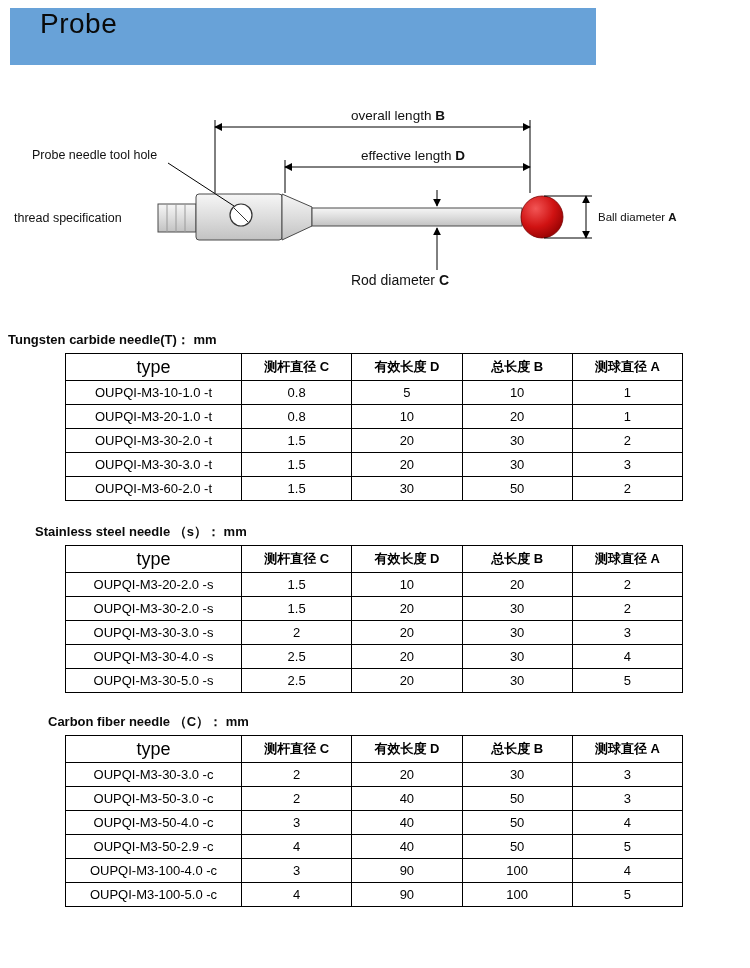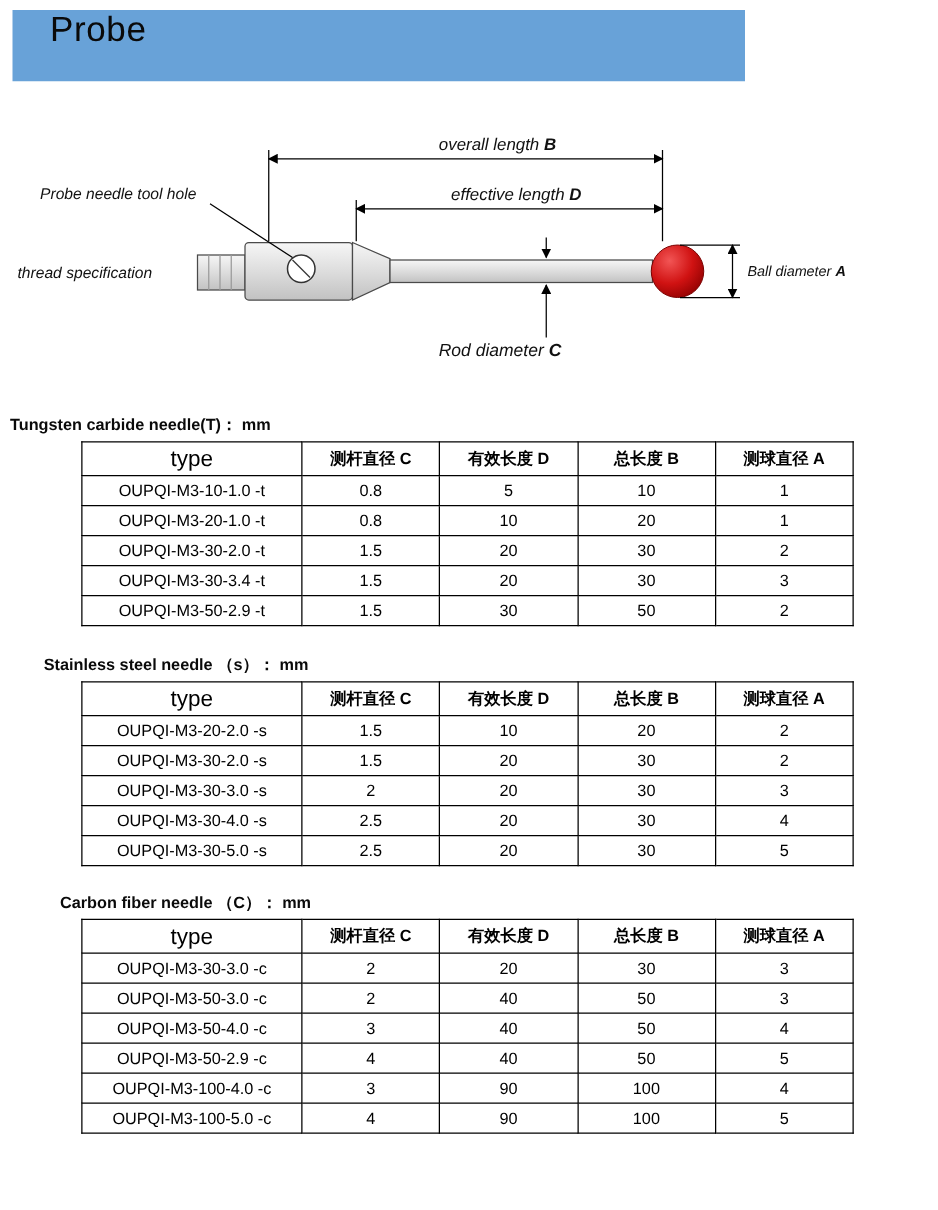--- a/index.html
+++ b/index.html
@@ -10,21 +10,21 @@
     position:relative;
   }
   .page-header {
     margin:8px 0 0 10px; width:586px; height:57px;
     background:#68a2d8; display:flex; align-items:flex-start;
   }
   .page-title {
     font-size:28px; font-weight:400; padding-left:30px; color:#0a0a0a;
     letter-spacing:0.5px;
   }
-  .diagram-wrap { margin-top:28px; width:682px; height:212px;font-style:italic; }
+  .diagram-wrap { margin-top:28px; width:682px; height:212px; }
   svg text { font-family:"Liberation Sans", sans-serif; fill:#111; }
 
   .tbl-section { width:750px; }
   .tbl-label { font-weight:700; font-size:13px; color:#0a0a0a; }
   .lbl-1 { margin:26px 0 4px 8px; }
   .lbl-2 { margin:22px 0 4px 35px; }
   .lbl-3 { margin:20px 0 4px 48px; }
   .tbl-label .unit { font-weight:700; }
 
   table.spec {
@@ -130,28 +130,28 @@
           <td>1</td>
         </tr>
         <tr>
           <td>OUPQI-M3-30-2.0 -t</td>
           <td>1.5</td>
           <td>20</td>
           <td>30</td>
           <td>2</td>
         </tr>
         <tr>
-          <td>OUPQI-M3-30-3.4 -t</td>
-          <td>1.5</td>
-          <td>20</td>
-          <td>30</td>
-          <td>3</td>
-        </tr>
-        <tr>
-          <td>OUPQI-M3-50-2.9 -t</td>
+          <td>OUPQI-M3-30-3.0 -t</td>
+          <td>1.5</td>
+          <td>20</td>
+          <td>30</td>
+          <td>3</td>
+        </tr>
+        <tr>
+          <td>OUPQI-M3-60-2.0 -t</td>
           <td>1.5</td>
           <td>30</td>
           <td>50</td>
           <td>2</td>
         </tr>
       </tbody>
   </table>
 </div>
 
 <div class="tbl-section">

